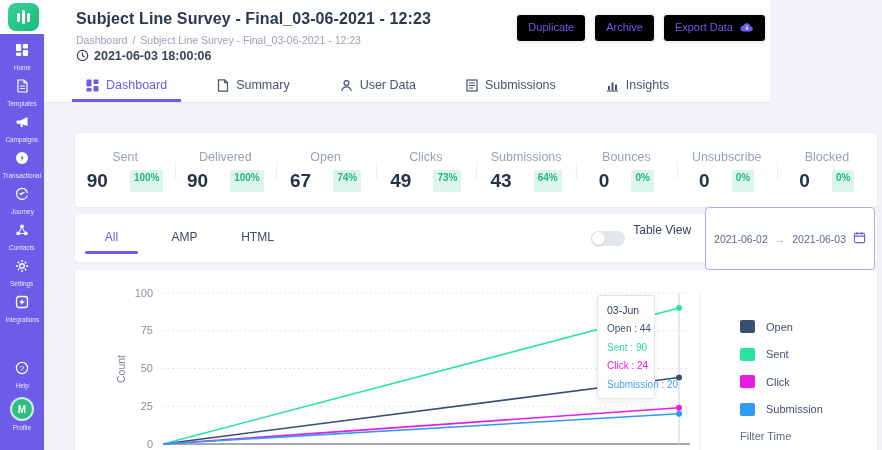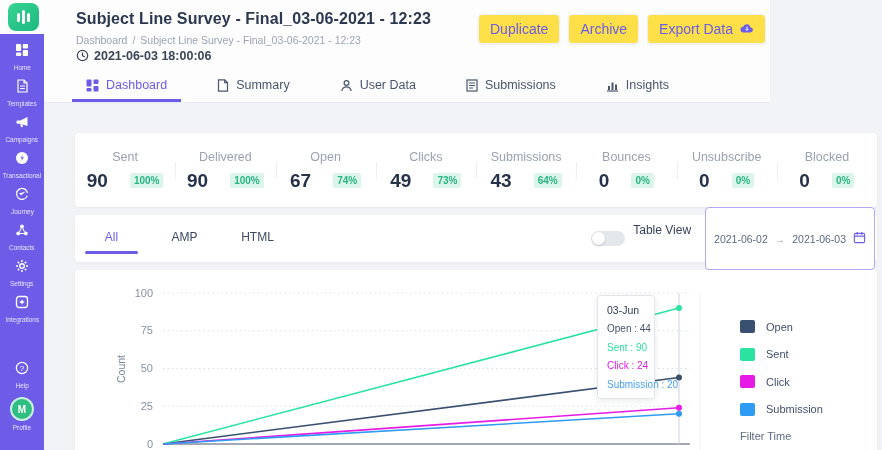--- a/index.html
+++ b/index.html
@@ -6,22 +6,22 @@
   body{
     width:882px;height:450px;position:relative;overflow:hidden;
     background:#F1F3F6;font-family:"Liberation Sans",sans-serif;
   }
   
   .header{position:absolute;left:0;top:0;width:770px;height:102px;background:#FDFDFE;border-bottom:1px solid #E7EAEF;z-index:1}
   .page-title{position:absolute;left:76px;top:10px;font-size:16px;font-weight:bold;color:#2C3850;letter-spacing:.1px}
   .breadcrumb{position:absolute;left:76px;top:34px;font-size:10.5px;color:#9AA4B2;display:flex;gap:5px}
   .clock-row{position:absolute;left:76px;top:49px;font-size:12.5px;font-weight:bold;color:#3A4557;display:flex;align-items:flex-start;gap:5px}
   .actions{position:absolute;right:4px;top:14px;display:flex;gap:8px}
-  .btn{background:#fde047;border:1px solid #F0F1F6;box-shadow:0 1px 2px rgba(40,40,90,.07);border-radius:4px;
-       color:#6C5CE7;font-size:14px;padding:6px 11px;display:flex;align-items:center;gap:7px;cursor:pointer;white-space:nowrap}
+  .btn{background:#000000;border:1px solid #F0F1F6;box-shadow:0 1px 2px rgba(40,40,90,.07);border-radius:4px;
+       color:#6C5CE7;font-size:11px;padding:6px 11px;display:flex;align-items:flex-start;gap:7px;cursor:pointer;white-space:nowrap}
   
   .tabs{position:absolute;left:72px;bottom:0;display:flex;gap:22px}
   .tab{display:flex;align-items:center;gap:7px;padding:0 14px 10px;font-size:12.5px;color:#48556C;cursor:pointer}
   .tab.active{color:#6C5CE7;border-bottom:3px solid #6C5CE7;padding-bottom:7px}
   .tab .ticon{display:flex;align-items:center}
   
   .logo{position:absolute;left:8px;top:3px;width:31px;height:28px;border-radius:8px;z-index:2;
         background:linear-gradient(140deg,#38D494,#1CB87E);display:flex;align-items:center;justify-content:center;gap:2px}
   .logo .bar{width:3px;background:#fff;border-radius:2px}
   .sidebar{position:absolute;left:0;top:34px;width:44px;height:416px;background:#6C5CE7;z-index:2;
@@ -30,21 +30,21 @@
   .side-item .slbl{font-size:7px;color:#E9E6FF;text-align:center;transform:scale(.92)}
   .push{margin-top:30px}
   .avatar{width:20px;height:20px;border-radius:50%;background:#2FBE82;border:2px solid rgba(255,255,255,.75);
           color:#fff;font-size:10px;font-weight:bold;display:flex;align-items:center;justify-content:center}
   
   .card{position:absolute;background:#fff;border-radius:4px;box-shadow:0 1px 3px rgba(30,40,70,.05)}
   #stats-card{left:75px;top:133px;width:802px;height:74px;display:flex;align-items:center}
   .stat{flex:1;text-align:center;position:relative;padding-top:1px}
   .stat+.stat:before{content:'';position:absolute;left:0;top:13px;bottom:13px;width:1px;background:#EBEEF2}
   .stat .slab{font-size:12.5px;color:#99A2B1;margin-bottom:6px}
-  .stat .sval{font-size:19px;font-weight:bold;color:#25324A;display:inline-flex;align-items:center;gap:22px}
+  .stat .sval{font-size:19px;font-weight:bold;color:#25324A;display:inline-flex;gap:22px}
   .badge{font-size:10px;font-weight:bold;color:#27B583;background:#DBF5EA;padding:2px 4px;border-radius:2px}
   
   #filter-card{left:75px;top:215px;width:802px;height:47px}
   .subtabs{position:absolute;left:0;top:0;height:39px;display:flex}
   .subtab{width:73px;text-align:center;line-height:45px;font-size:12px;color:#3C4960;cursor:pointer;position:relative}
   .subtab.active{color:#6C5CE7}
   .subtab.active:after{content:'';position:absolute;left:10px;right:10px;bottom:0;height:3px;background:#6C5CE7;border-radius:2px}
   .right-controls{position:absolute;right:2px;top:0;height:47px;display:flex;align-items:center}
   .toggle{width:34px;height:15px;border-radius:8px;background:#E3E7EC;position:relative;cursor:pointer}
   .knob{position:absolute;left:1px;top:1px;width:13px;height:13px;border-radius:50%;background:#fff;box-shadow:0 1px 2px rgba(0,0,0,.18)}

